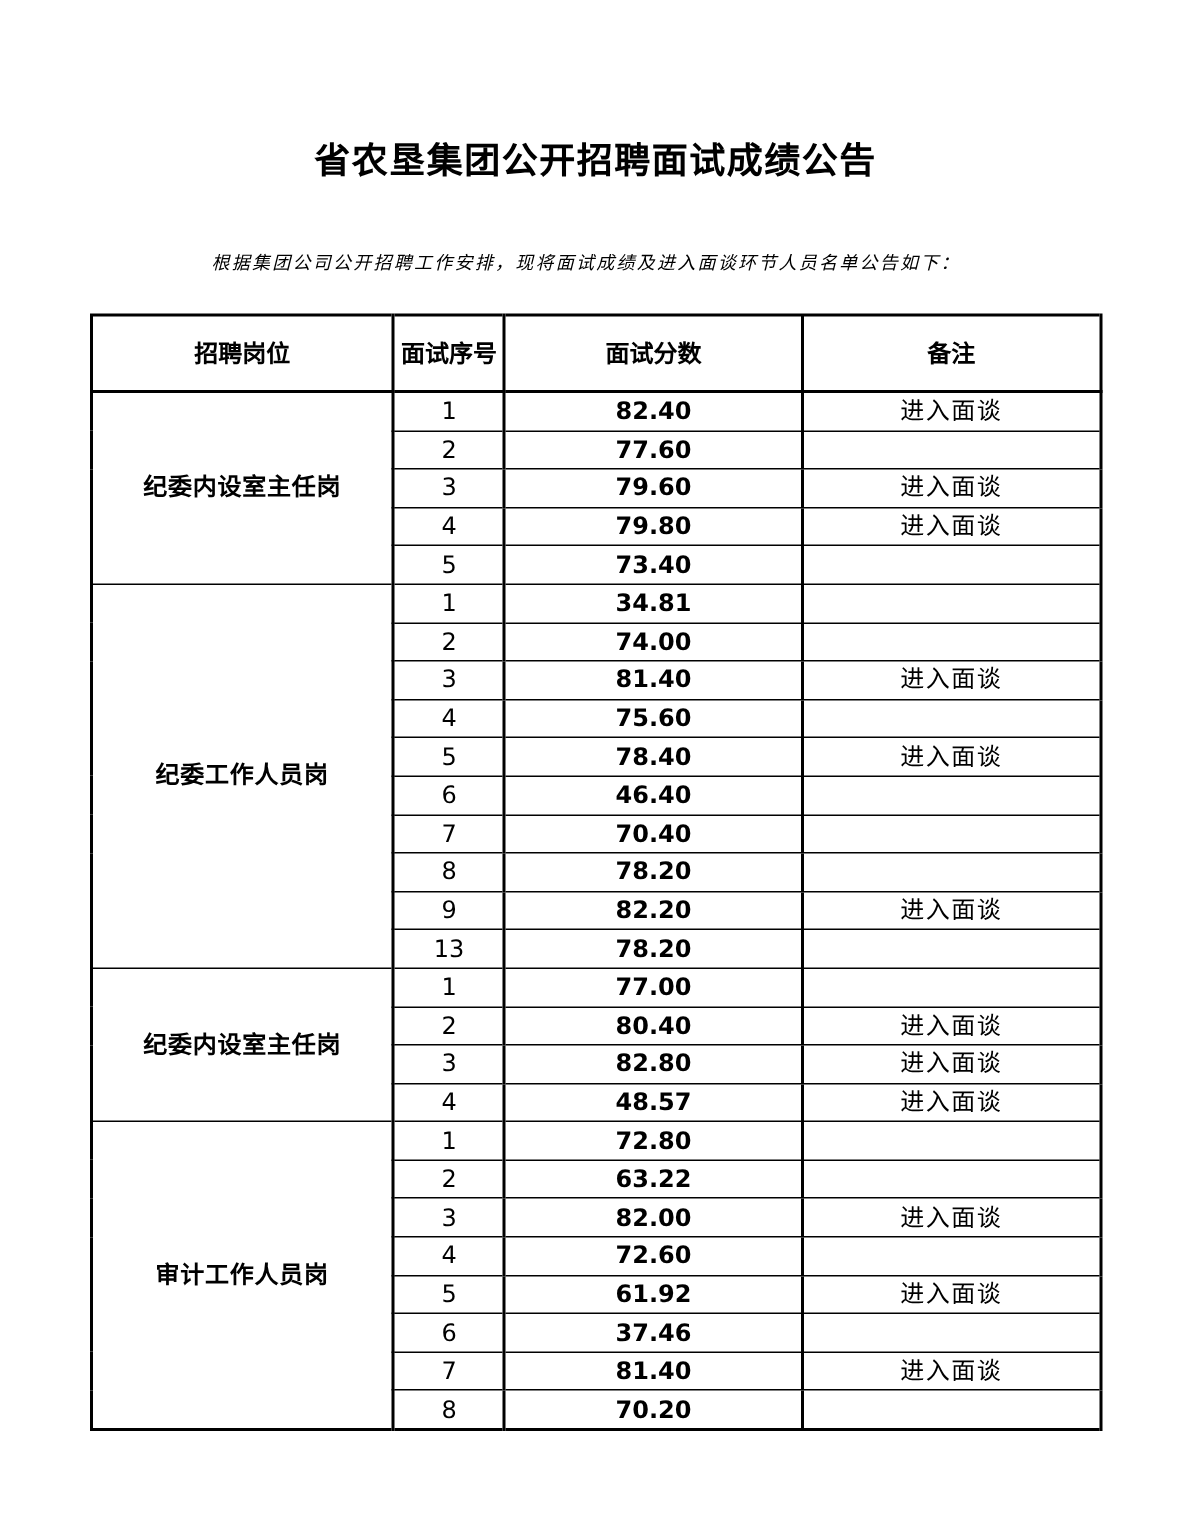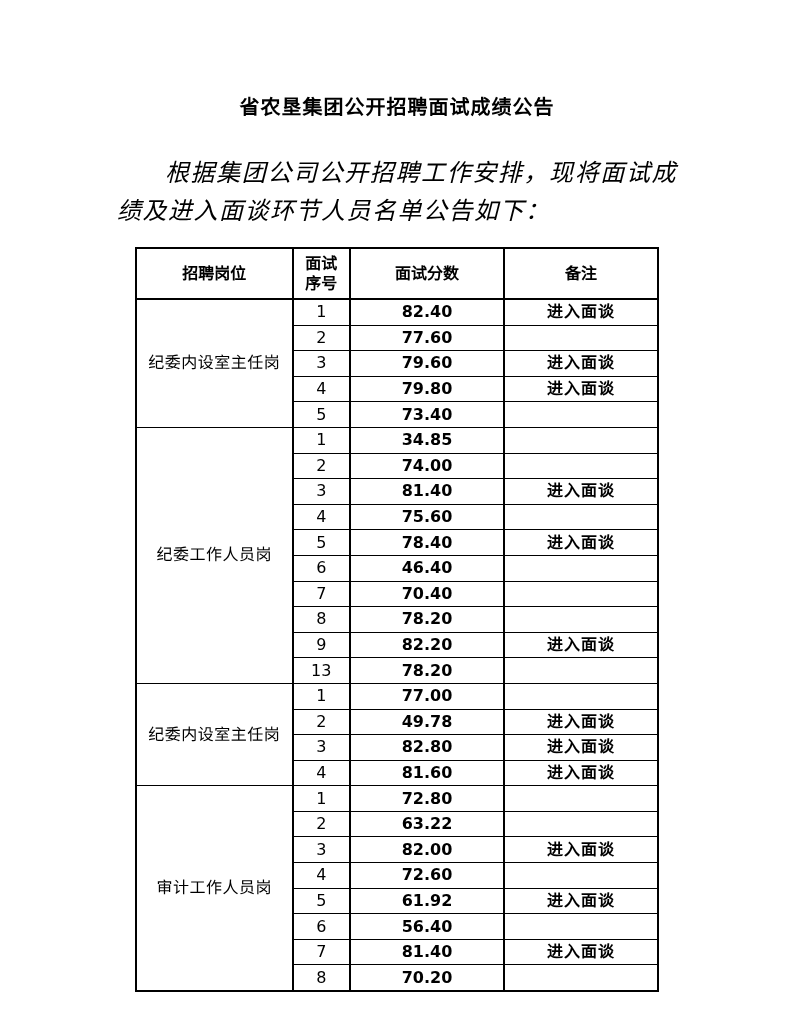--- a/index.html
+++ b/index.html
@@ -14,38 +14,38 @@
     width: 794px;
     height: 1019px;
     background: #ffffff;
     overflow: hidden;
   }
   .doc-title {
     margin: 0;
     padding-top: 90px;
     text-align: center;
     font-family: "DejaVu Serif", serif;
-    font-size: 20px;
+    font-size: 24px;
     font-weight: bold;
     letter-spacing: 1px;
     line-height: 34px;
   }
   .intro {
     width: 560px;
     margin: 32px auto 0 auto;
-    font-family: Liberation Mono, monospace;
+    font-family: Liberation Serif, serif;
     font-style: italic;
-    font-size: 24px;
+    font-size: 12px;
     line-height: 38px;
     letter-spacing: 1.5px;
     text-indent: 2em;
     text-align: justify;
   }
   table.results {
-    width: 524px;
+    width: 675px;
     margin: 15px auto 0 auto;
     border-collapse: collapse;
     table-layout: fixed;
     font-family: "DejaVu Sans", "Liberation Sans", sans-serif;
     border: 2px solid #000;
   }
   col.c-pos    { width: 30%; }
   col.c-seq    { width: 11%; }
   col.c-score  { width: 29.5%; }
   col.c-remark { width: 29.5%; }
@@ -64,24 +64,24 @@
     font-size: 16px;
     font-weight: 600;
     border-bottom-width: 2px;
     line-height: 20px;
   }
   table.results td {
     height: 24.6px;
     font-size: 16px;
     line-height: 18px;
   }
-  td.pos-cell    { font-weight: 400; letter-spacing: 0.5px; }
+  td.pos-cell    { font-weight: 700; letter-spacing: 0.5px; }
   td.seq-cell    { font-weight: 400; }
   td.score-cell  { font-weight: 700; }
-  td.remark-cell { font-weight: 700; letter-spacing: 1px; }
+  td.remark-cell { font-weight: 400; letter-spacing: 1px; }
 </style>
 </head>
 <body>
 
 <div class="page">
 
   <h1 class="doc-title">省农垦集团公开招聘面试成绩公告</h1>
 
   <p class="intro">根据集团公司公开招聘工作安排，现将面试成绩及进入面谈环节人员名单公告如下：</p>
 
@@ -123,21 +123,21 @@
           <td class="remark-cell">进入面谈</td>
         </tr>
         <tr>
           <td class="seq-cell">5</td>
           <td class="score-cell">73.40</td>
           <td class="remark-cell"></td>
         </tr>
         <tr>
           <td class="pos-cell" rowspan="10">纪委工作人员岗</td>
           <td class="seq-cell">1</td>
-          <td class="score-cell">34.85</td>
+          <td class="score-cell">34.81</td>
           <td class="remark-cell"></td>
         </tr>
         <tr>
           <td class="seq-cell">2</td>
           <td class="score-cell">74.00</td>
           <td class="remark-cell"></td>
         </tr>
         <tr>
           <td class="seq-cell">3</td>
           <td class="score-cell">81.40</td>
@@ -179,31 +179,31 @@
           <td class="remark-cell"></td>
         </tr>
         <tr>
           <td class="pos-cell" rowspan="4">纪委内设室主任岗</td>
           <td class="seq-cell">1</td>
           <td class="score-cell">77.00</td>
           <td class="remark-cell"></td>
         </tr>
         <tr>
           <td class="seq-cell">2</td>
-          <td class="score-cell">49.78</td>
+          <td class="score-cell">80.40</td>
           <td class="remark-cell">进入面谈</td>
         </tr>
         <tr>
           <td class="seq-cell">3</td>
           <td class="score-cell">82.80</td>
           <td class="remark-cell">进入面谈</td>
         </tr>
         <tr>
           <td class="seq-cell">4</td>
-          <td class="score-cell">81.60</td>
+          <td class="score-cell">48.57</td>
           <td class="remark-cell">进入面谈</td>
         </tr>
         <tr>
           <td class="pos-cell" rowspan="8">审计工作人员岗</td>
           <td class="seq-cell">1</td>
           <td class="score-cell">72.80</td>
           <td class="remark-cell"></td>
         </tr>
         <tr>
           <td class="seq-cell">2</td>
@@ -220,21 +220,21 @@
           <td class="score-cell">72.60</td>
           <td class="remark-cell"></td>
         </tr>
         <tr>
           <td class="seq-cell">5</td>
           <td class="score-cell">61.92</td>
           <td class="remark-cell">进入面谈</td>
         </tr>
         <tr>
           <td class="seq-cell">6</td>
-          <td class="score-cell">56.40</td>
+          <td class="score-cell">37.46</td>
           <td class="remark-cell"></td>
         </tr>
         <tr>
           <td class="seq-cell">7</td>
           <td class="score-cell">81.40</td>
           <td class="remark-cell">进入面谈</td>
         </tr>
         <tr>
           <td class="seq-cell">8</td>
           <td class="score-cell">70.20</td>

